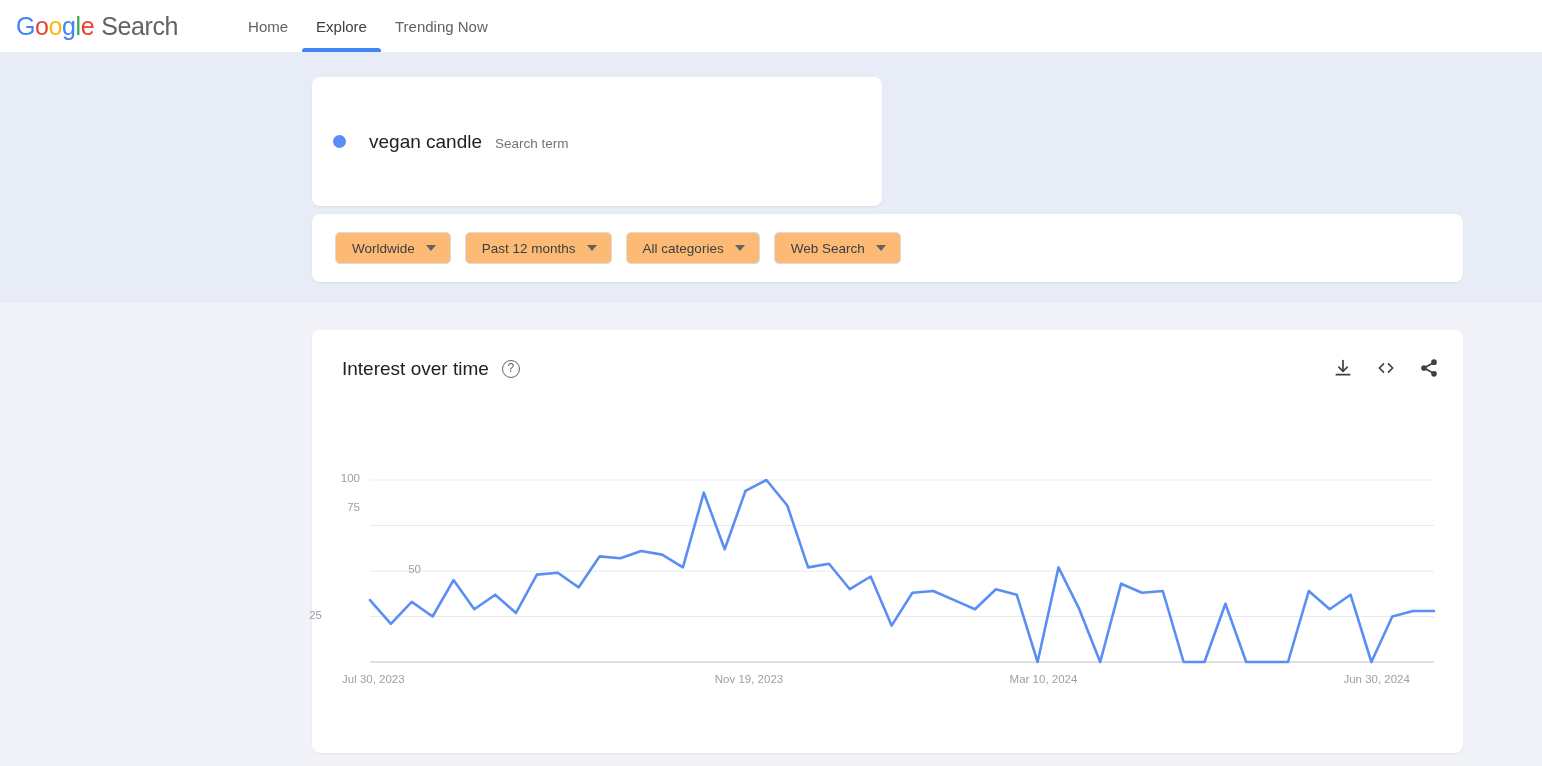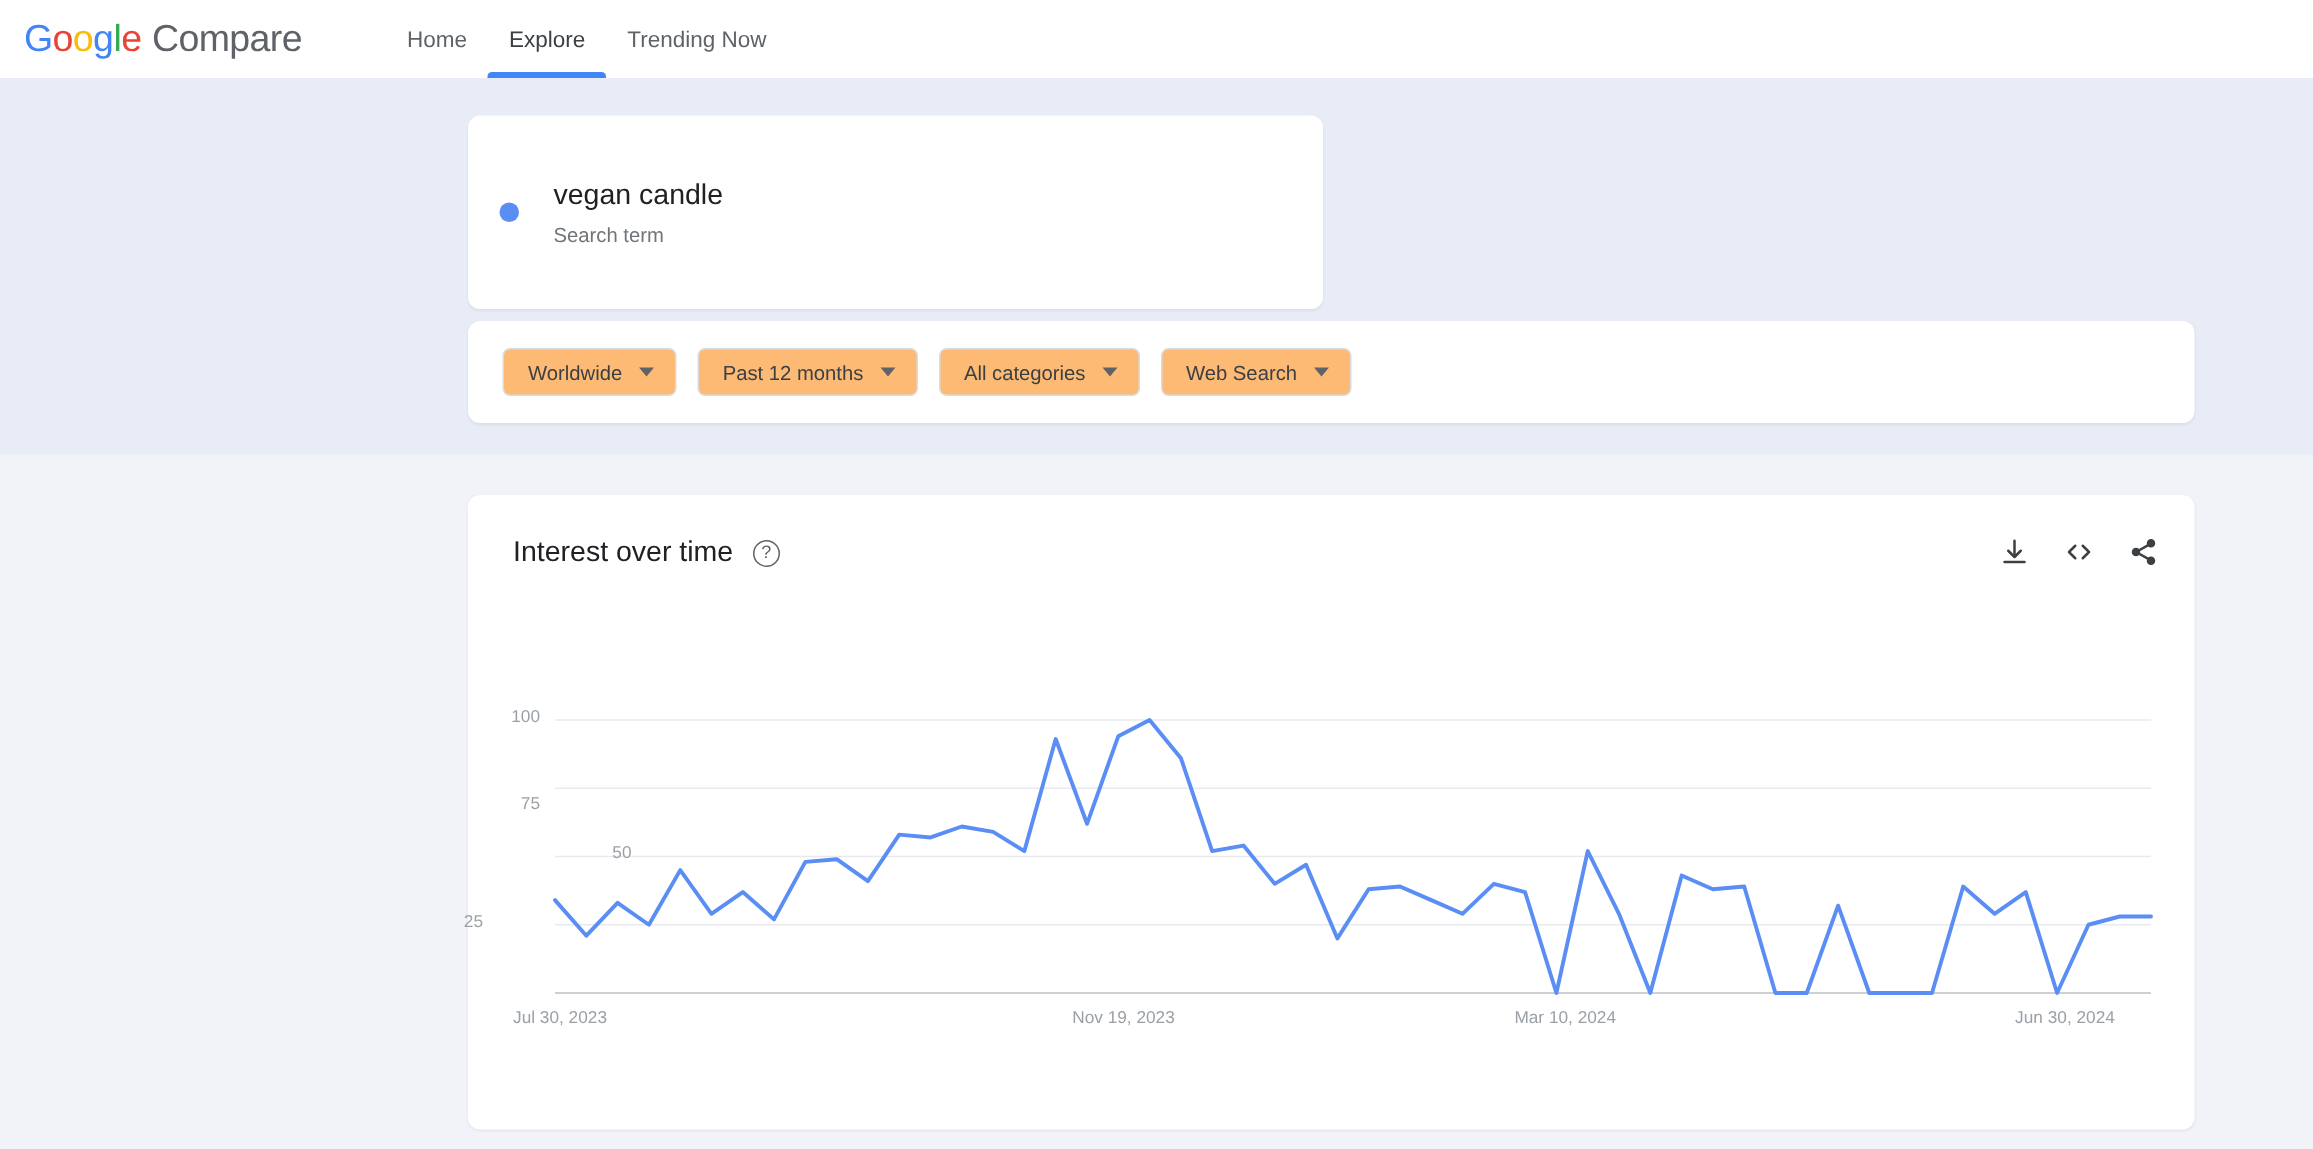--- a/index.html
+++ b/index.html
@@ -76,21 +76,21 @@
     border-radius: 8px;
     display: flex; align-items: center;
     padding-left: 21px;
     box-shadow: 0 1px 2px rgba(60,64,67,.08);
   }
   .term-dot {
     width: 13px; height: 13px; border-radius: 50%;
     background: #5b8ef4; flex: none;
     margin-right: 23px;
   }
-  .term-text { display: flex; flex-direction: column; }
+  .term-text { display: flex; flex-direction: row; gap: 13px; }
   .term-name { font-size: 19px; color: #202124; line-height: 24px; }
   .term-sub { font-size: 13.5px; color: #70757a; margin-top: 6px; }
 
   .compare-card {
     margin-left: 9px;
     width: 572px; height: 129px;
     background: #d3dff2;
     border-radius: 8px;
     display: flex; align-items: center;
     padding-left: 30px;
@@ -176,21 +176,21 @@
 <body>
 
 <div class="topbar">
   <div class="brand">
     <span class="g1">G</span>
       <span class="o1">o</span>
       <span class="o2">o</span>
       <span class="g2">g</span>
       <span class="l1">l</span>
       <span class="e1">e</span>
-    <span class="word">Compare</span>
+    <span class="word">Search</span>
   </div>
 
   <div class="navtabs">
     <div class="navtab">Home</div>
     <div class="navtab active">Explore</div>
     <div class="navtab">Trending Now</div>
   </div>
 </div>
 
 <div class="band-top"></div>
@@ -263,21 +263,21 @@
         <line x1="58" x2="1122" y1="286.5" y2="286.5" stroke="#e8eaed" stroke-width="1"></line>
         <line x1="58" x2="1122" y1="241" y2="241" stroke="#e8eaed" stroke-width="1"></line>
         <line x1="58" x2="1122" y1="195.5" y2="195.5" stroke="#e8eaed" stroke-width="1"></line>
         <line x1="58" x2="1122" y1="150" y2="150" stroke="#e8eaed" stroke-width="1"></line>
         <line x1="58" x2="1122" y1="332" y2="332" stroke="#bdc1c6" stroke-width="1"></line>
         <polyline points="58.0,270.1 78.9,293.8 99.7,271.9 120.6,286.5 141.5,250.1 162.3,279.2 183.2,264.7 204.0,282.9 224.9,244.6 245.8,242.8 266.6,257.4 287.5,226.4 308.4,228.3 329.2,221.0 350.1,224.6 370.9,237.4 391.8,162.7 412.7,219.2 433.5,160.9 454.4,150.0 475.3,175.5 496.1,237.4 517.0,233.7 537.8,259.2 558.7,246.5 579.6,295.6 600.4,262.8 621.3,261.0 642.2,270.1 663.0,279.2 683.9,259.2 704.7,264.7 725.6,332.0 746.5,237.4 767.3,279.2 788.2,332.0 809.1,253.7 829.9,262.8 850.8,261.0 871.6,332.0 892.5,332.0 913.4,273.8 934.2,332.0 955.1,332.0 976.0,332.0 996.8,261.0 1017.7,279.2 1038.5,264.7 1059.4,332.0 1080.3,286.5 1101.1,281.0 1122.0,281.0" fill="none" stroke="#5b8ef4" stroke-width="2.6" stroke-linejoin="round" stroke-linecap="round"></polyline>
       </svg>
     <div id="y-labels">
         <div class="axis-y-label" style="right: 1141px; top: 278.5px;">25</div>
         <div class="axis-y-label" style="right: 1042px; top: 233px;">50</div>
-        <div class="axis-y-label" style="right: 1103px; top: 200px;">75</div>
+        <div class="axis-y-label" style="right: 1103px; top: 171px;">75</div>
         <div class="axis-y-label" style="right: 1103px; top: 142px;">100</div>
       </div>
     <div id="x-labels">
         <div class="axis-x-label" style="left: 30px; top: 343px;">Jul 30, 2023</div>
         <div class="axis-x-label" style="left: 363.804px; top: 343px; padding-left: 39px;">Nov 19, 2023</div>
         <div class="axis-x-label" style="left: 697.608px; top: 343px;">Mar 10, 2024</div>
         <div class="axis-x-label" style="left: 1031.41px; top: 343px;">Jun 30, 2024</div>
       </div>
   </div>
 </div>

